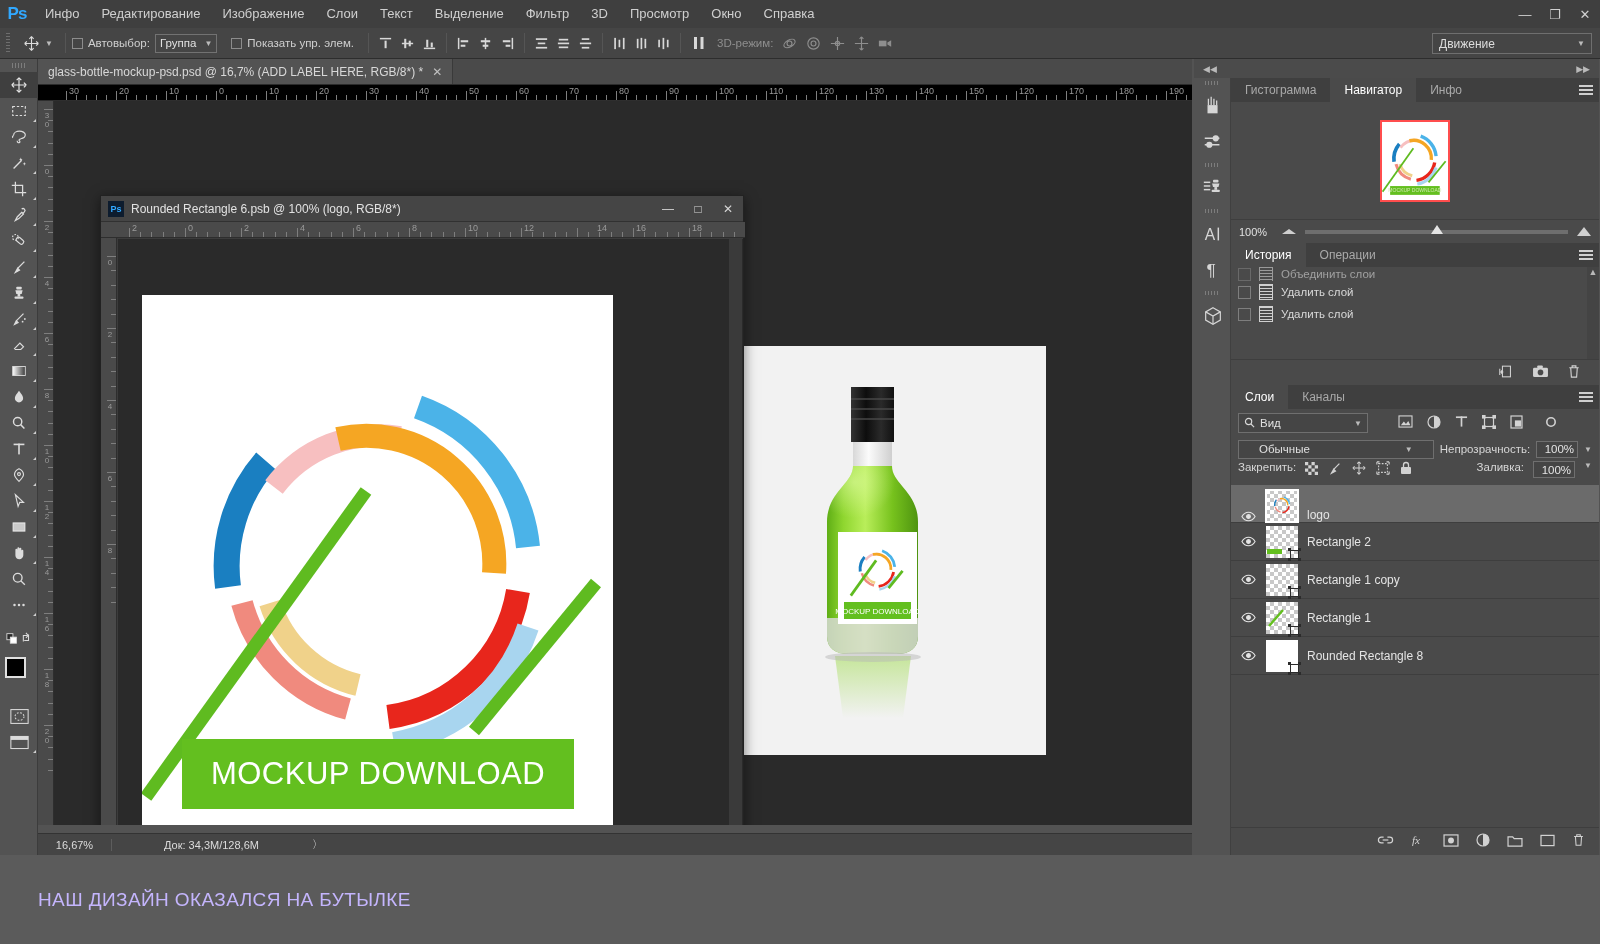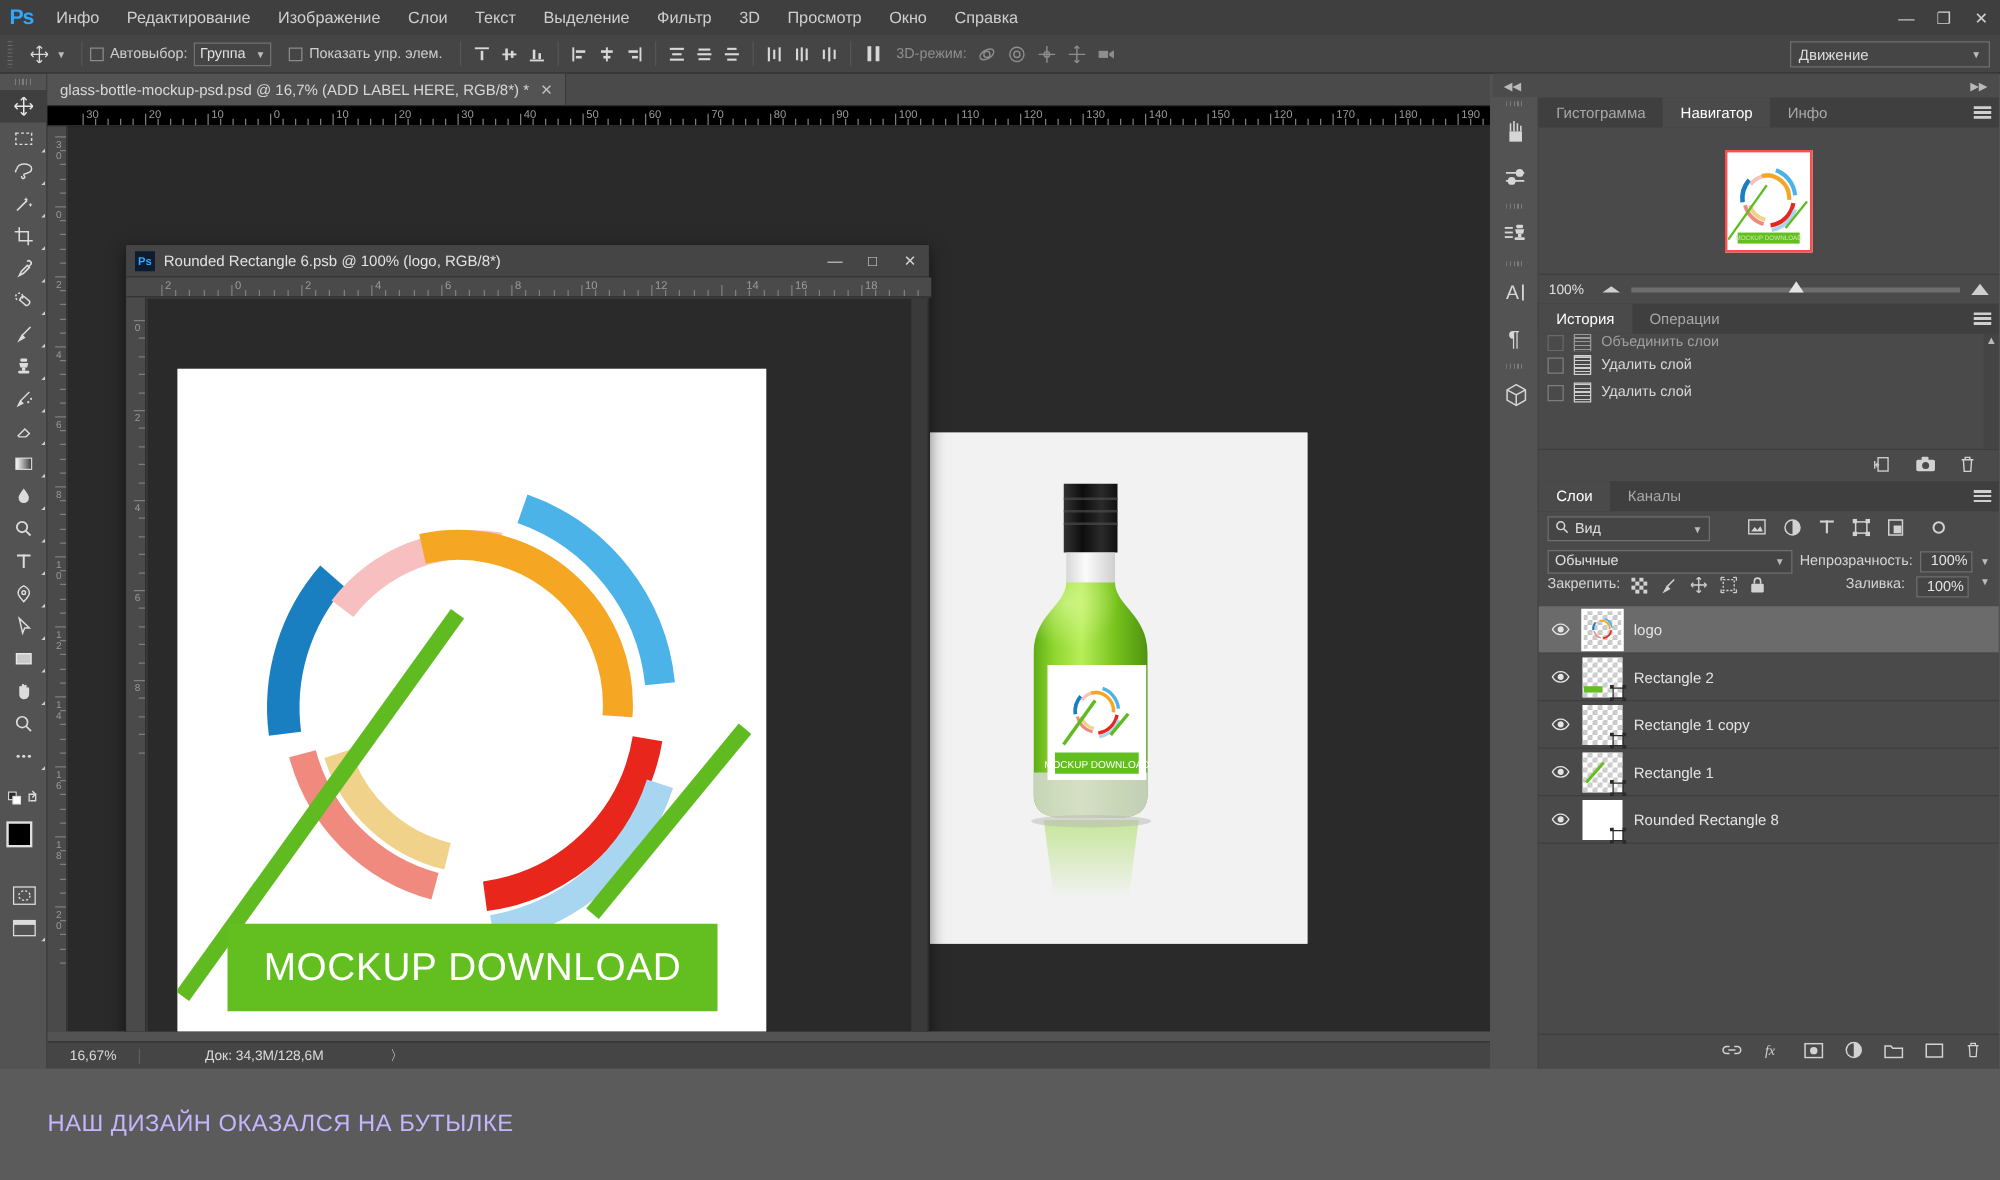--- a/index.html
+++ b/index.html
@@ -234,34 +234,34 @@
   .lay-row1 { height: 28px; display: flex; align-items: center; padding: 0 7px; gap: 8px; }
   .lay-filter {
     width: 130px; height: 20px; background: #454545; border: 1px solid #6f6f6f;
     display: flex; align-items: center; padding: 0 5px; gap: 5px; font-size: 11.5px; color: #e0e0e0;
     justify-content: space-between;
   }
   .lay-ficons { display: flex; gap: 14px; margin-left: 22px; align-items: center; color: #d2d2d2; }
   .lay-row2 { height: 24px; display: flex; align-items: center; padding: 0 7px; gap: 6px; }
   .blend-sel {
     width: 196px; height: 19px; background: #454545; border: 1px solid #6f6f6f;
-    display: flex; align-items: center; justify-content: space-between; padding: 0 5px;
+    display: flex; align-items: center; justify-content: space-between; padding: 0 20px;
     font-size: 11.5px; color: #e0e0e0;
   }
   .op-lab { font-size: 11.5px; color: #d6d6d6; }
   .op-val { width: 42px; height: 17px; border: 1px solid #6f6f6f; background: #454545;
     font-size: 11.5px; color: #e4e4e4; display: flex; align-items: center; justify-content: flex-end; padding-right: 3px; }
   .lay-row3 { height: 24px; display: flex; align-items: flex-start; padding: 0 7px; gap: 9px; font-size: 11.5px; color: #d6d6d6; }
   .lock-icons { display: flex; gap: 10px; align-items: center; color: #d2d2d2; }
   .lay-list { background: #4a4a4a; }
   .layer {
     height: 38px; display: flex; align-items: center; gap: 9px; padding-left: 8px;
     border-bottom: 1px solid #3e3e3e; font-size: 12px; color: #e4e4e4;
   }
-  .layer.sel { background: #6b6b6b; }
+  .layer.sel { background: #6b6b6b; align-items: flex-end; }
   .eye { width: 18px; display: flex; justify-content: center; color: #dcdcdc; }
   .lthumb { width: 32px; height: 32px; position: relative;
     background-image:
       linear-gradient(45deg, #c8c8c8 25%, transparent 25%, transparent 75%, #c8c8c8 75%),
       linear-gradient(45deg, #c8c8c8 25%, #fff 25%, #fff 75%, #c8c8c8 75%);
     background-size: 8px 8px; background-position: 0 0, 4px 4px; }
   .lthumb.sel-outline { outline: 2px solid #fff; outline-offset: -1px; }
   .lthumb .vec { position: absolute; right: -3px; bottom: -3px; width: 13px; height: 13px; }
   .lay-foot {
     position: absolute; bottom: 0; left: 0; width: 368px; height: 28px; background: #4a4a4a;

